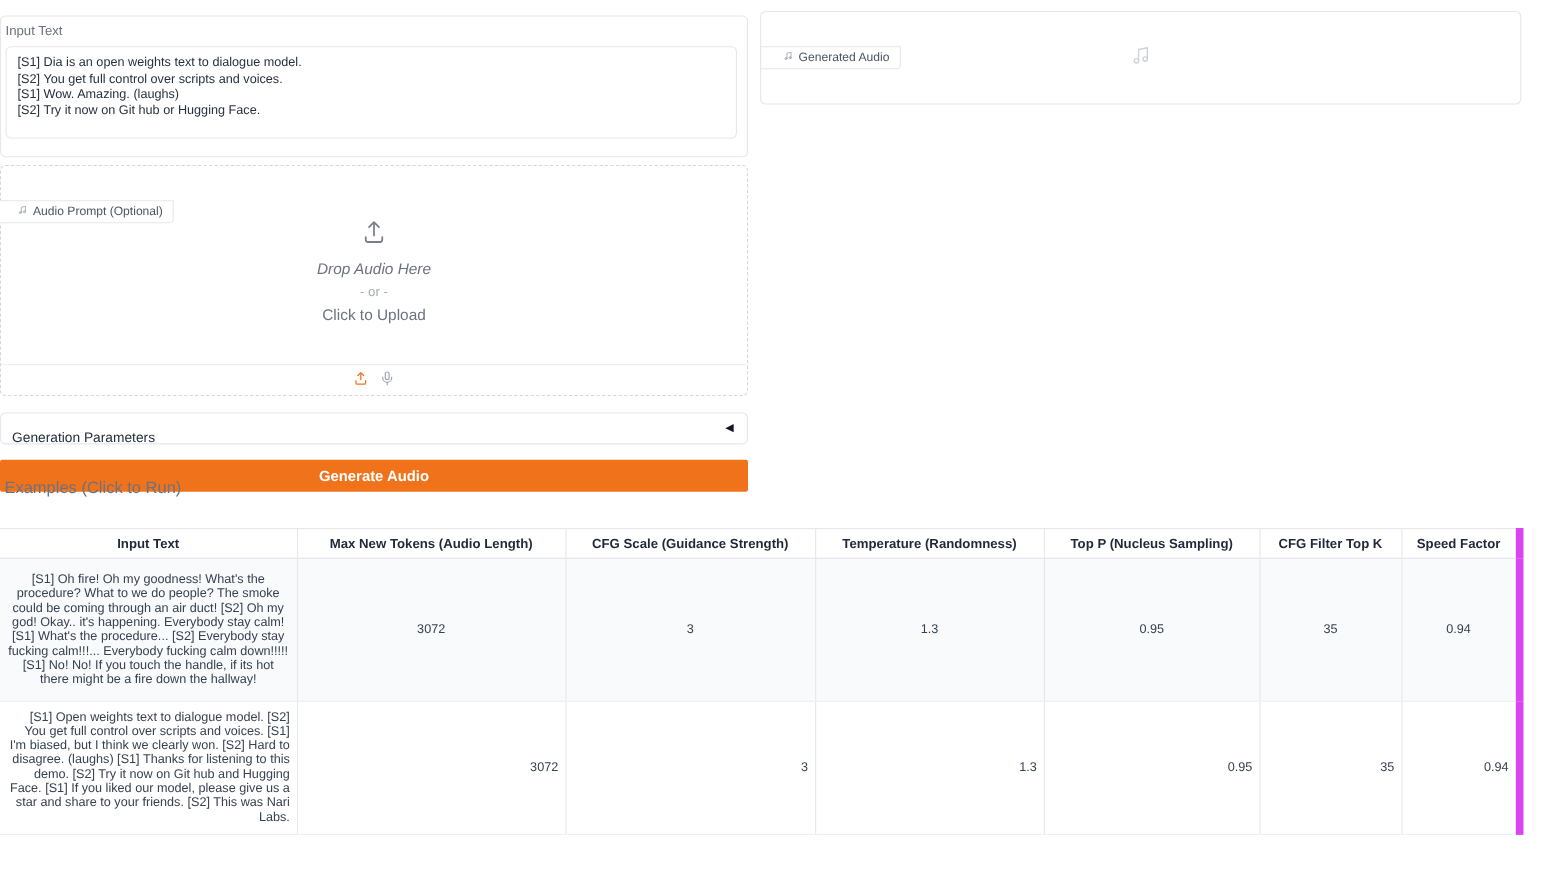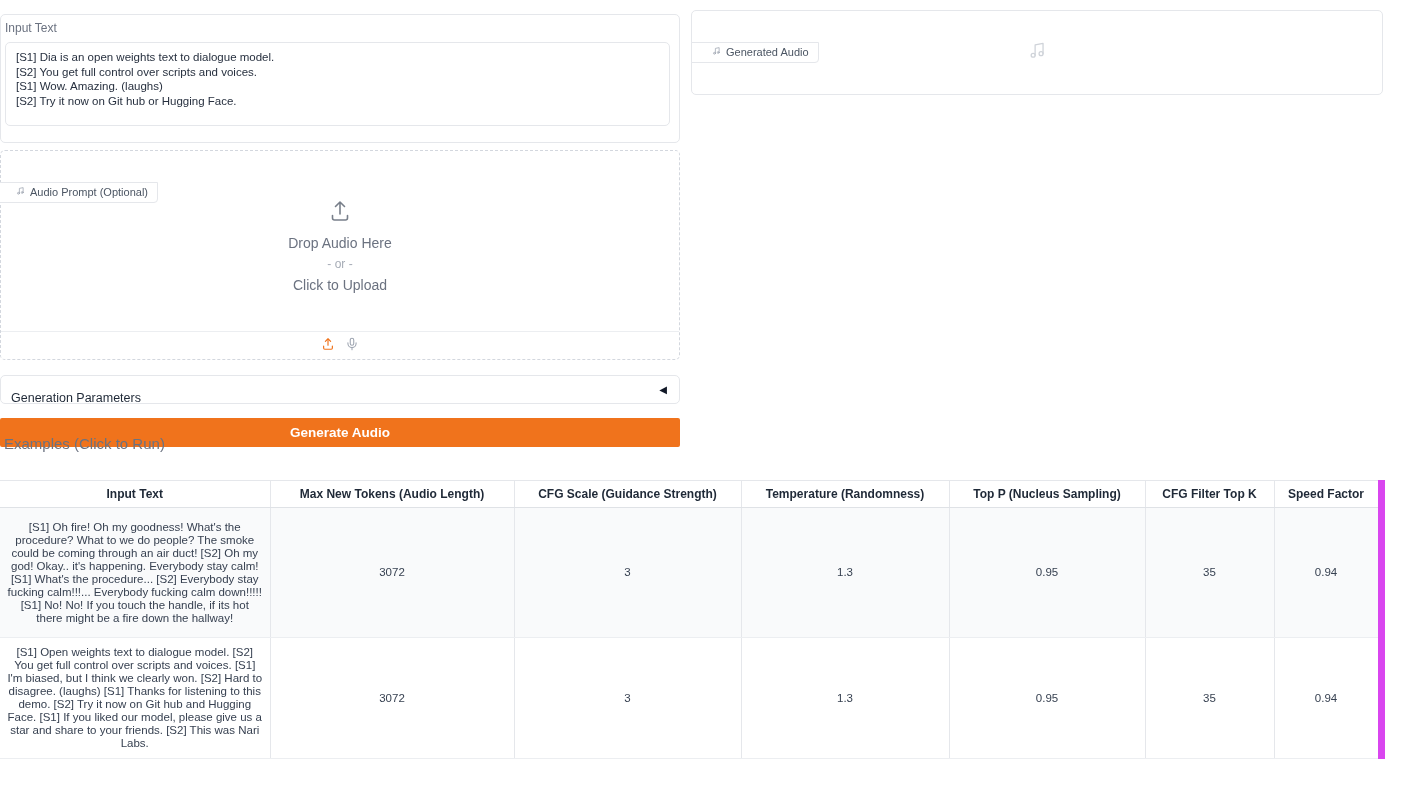--- a/index.html
+++ b/index.html
@@ -71,21 +71,21 @@
   .audio-prompt .corner-tag { left: -6px; }
   .tag-note-icon svg { display: block; }
 
   .drop-stack {
     position: absolute;
     left: 0; right: 0; top: 48px;
     text-align: center;
     color: #787f8a;
   }
   .drop-upload-icon { display: inline-block; margin-bottom: 8px; }
-  .drop-title { font-size: 14px; color: #6b7280; margin-bottom: 6px; }
+  .drop-title { font-size: 14px; color: #6b7280; margin-bottom: 6px; font-style: italic; }
   .drop-or { font-size: 12px; color: #a6acb6; margin-bottom: 6px; }
   .drop-click { font-size: 14px; color: #6b7280; }
 
   .source-footer {
     position: absolute;
     left: 0; right: 0; bottom: 0;
     height: 28px;
     border-top: 1px solid #eceef1;
     display: flex;
     align-items: center;
@@ -163,21 +163,21 @@
     vertical-align: middle;
     padding: 8px 6px;
     border-bottom: 1px solid #eceef1;
   }
   .examples-table th + th, .examples-table td + td { border-left: 1px solid #e5e7eb; }
   .examples-table th:last-child, .examples-table td:last-child { border-right: 7px solid #d946ef; }
   .examples-table tbody tr:nth-child(odd) td { background: #f9fafb; }
   .examples-table tbody tr:nth-child(even) td { background: #ffffff; }
   .examples-table tbody tr { cursor: pointer; }
   .row-tall-1 td { height: 130px; }
-  .row-tall-2 td { height: 118px; }
+  .row-tall-2 td { height: 118px; text-align: right; }
 </style>
 </head>
 <body>
 
 <div class="page">
 
   <div class="panel input-panel">
     <span class="block-label">Input Text</span>
     <textarea spellcheck="false" style="">[S1] Dia is an open weights text to dialogue model.
 [S2] You get full control over scripts and voices.

